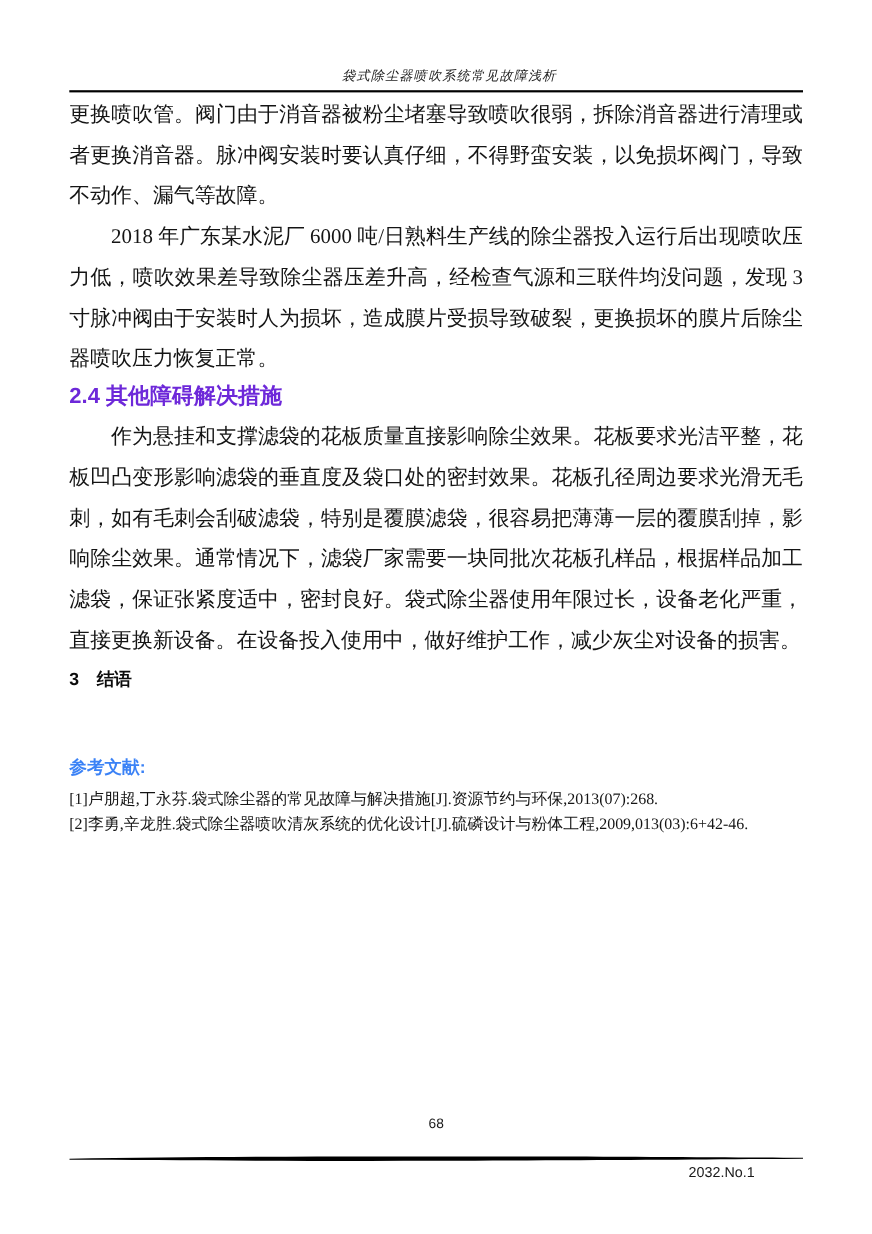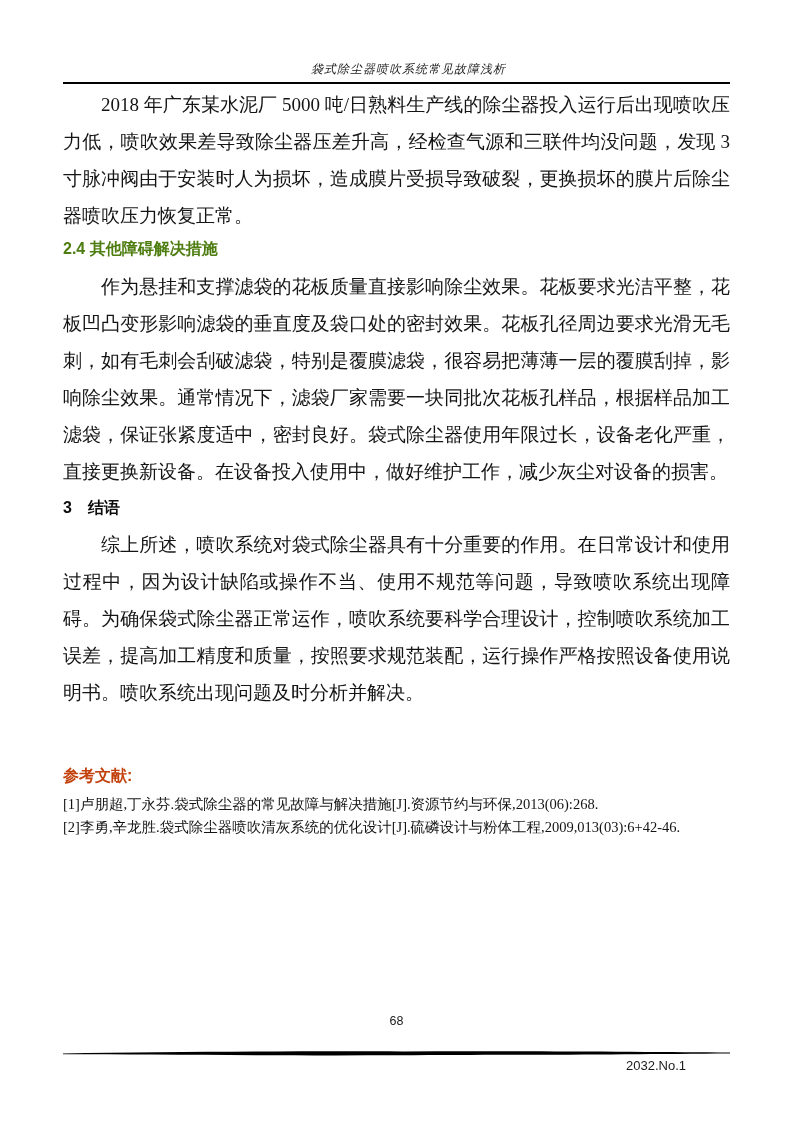--- a/index.html
+++ b/index.html
@@ -51,42 +51,42 @@
     text-justify: inter-ideograph;
     color: #141414;
   }
   .article p.indented {
     text-indent: 2em;
   }
   .heading-l2 {
     margin: 2px 0 6px 0;
     font-family: "Liberation Sans", "DejaVu Sans", sans-serif;
     font-weight: bold;
-    font-size: 16px;
+    font-size: 20px;
     line-height: 26px;
-    color: #4d7c0f;
+    color: #6d28d9;
   }
   .heading-l1 {
     margin: 3px 0 3px 0;
     font-family: "Liberation Sans", "DejaVu Sans", sans-serif;
     font-weight: bold;
     font-size: 16px;
     line-height: 30px;
     color: #0c0c0c;
   }
   .references {
     margin-top: 55px;
   }
   .references-heading {
     margin: 0 0 7px 0;
     font-family: "Liberation Sans", "DejaVu Sans", sans-serif;
     font-weight: bold;
     font-size: 16px;
     line-height: 20px;
-    color: #c2410c;
+    color: #3b82f6;
   }
   .reference-item {
     margin: 0;
     font-size: 14.5px;
     line-height: 23px;
     color: #141414;
   }
   .footer-rule {
     position: absolute;
     top: 1050px;
@@ -124,34 +124,34 @@
 <body>
 
 <div class="page">
 
   <div class="header-title">袋式除尘器喷吹系统常见故障浅析</div>
 
   <div class="header-rule"></div>
 
   <div class="article">
 
+    <p class="body-para">更换喷吹管。阀门由于消音器被粉尘堵塞导致喷吹很弱，拆除消音器进行清理或者更换消音器。脉冲阀安装时要认真仔细，不得野蛮安装，以免损坏阀门，导致不动作、漏气等故障。</p>
 
-    <p class="body-para indented">2018 年广东某水泥厂 5000 吨/日熟料生产线的除尘器投入运行后出现喷吹压力低，喷吹效果差导致除尘器压差升高，经检查气源和三联件均没问题，发现 3 寸脉冲阀由于安装时人为损坏，造成膜片受损导致破裂，更换损坏的膜片后除尘器喷吹压力恢复正常。</p>
+    <p class="body-para indented">2018 年广东某水泥厂 6000 吨/日熟料生产线的除尘器投入运行后出现喷吹压力低，喷吹效果差导致除尘器压差升高，经检查气源和三联件均没问题，发现 3 寸脉冲阀由于安装时人为损坏，造成膜片受损导致破裂，更换损坏的膜片后除尘器喷吹压力恢复正常。</p>
 
     <h3 class="heading-l2">2.4 其他障碍解决措施</h3>
 
     <p class="body-para indented">作为悬挂和支撑滤袋的花板质量直接影响除尘效果。花板要求光洁平整，花板凹凸变形影响滤袋的垂直度及袋口处的密封效果。花板孔径周边要求光滑无毛刺，如有毛刺会刮破滤袋，特别是覆膜滤袋，很容易把薄薄一层的覆膜刮掉，影响除尘效果。通常情况下，滤袋厂家需要一块同批次花板孔样品，根据样品加工滤袋，保证张紧度适中，密封良好。袋式除尘器使用年限过长，设备老化严重，直接更换新设备。在设备投入使用中，做好维护工作，减少灰尘对设备的损害。</p>
 
     <h2 class="heading-l1">3　结语</h2>
 
-    <p class="body-para indented">综上所述，喷吹系统对袋式除尘器具有十分重要的作用。在日常设计和使用过程中，因为设计缺陷或操作不当、使用不规范等问题，导致喷吹系统出现障碍。为确保袋式除尘器正常运作，喷吹系统要科学合理设计，控制喷吹系统加工误差，提高加工精度和质量，按照要求规范装配，运行操作严格按照设备使用说明书。喷吹系统出现问题及时分析并解决。</p>
 
     <div class="references">
       <p class="references-heading">参考文献:</p>
-      <p class="reference-item">[1]卢朋超,丁永芬.袋式除尘器的常见故障与解决措施[J].资源节约与环保,2013(06):268.</p>
+      <p class="reference-item">[1]卢朋超,丁永芬.袋式除尘器的常见故障与解决措施[J].资源节约与环保,2013(07):268.</p>
       <p class="reference-item">[2]李勇,辛龙胜.袋式除尘器喷吹清灰系统的优化设计[J].硫磷设计与粉体工程,2009,013(03):6+42-46.</p>
     </div>
 
   </div>
 
   <div class="footer-rule">
     <svg viewBox="0 0 667 7" preserveAspectRatio="none" aria-hidden="true">
       <path d="M0 3.4 C110 1.8 240 0.9 340 1.4 C470 0.9 590 2.0 667 2.6 L667 3.4 C570 4.2 480 4.8 335 5.3 C210 5.8 90 4.6 0 4.3 Z" fill="#000000"></path>
     </svg>
   </div>

